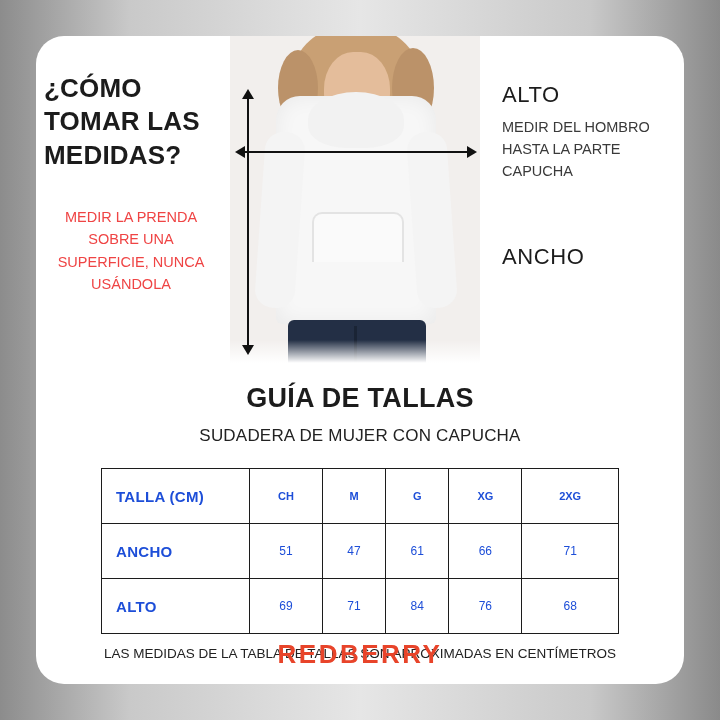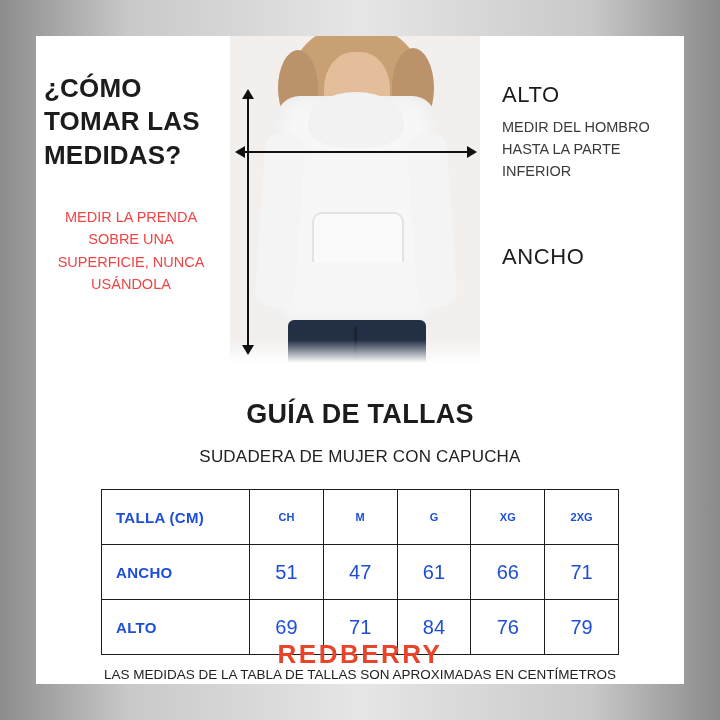--- a/index.html
+++ b/index.html
@@ -13,20 +13,21 @@
     background: linear-gradient(90deg, #8c8c8c 0%, #c9c9c9 18%, #e6e6e6 50%, #c9c9c9 82%, #8a8a8a 100%);
     overflow: hidden;
   }
   .page {
     position: absolute;
     left: 36px;
     top: 36px;
     width: 648px;
     height: 648px;
     background: #ffffff;
+    border-radius: 28px;
   }
 
   
   .top {
     position: absolute;
     left: 0; top: 0;
     width: 648px;
     height: 330px;
   }
   .photo {
@@ -219,21 +220,21 @@
     position: absolute;
     left: 0; top: 346px;
     width: 648px;
     text-align: center;
   }
   .guide-title {
     font-size: 27px;
     font-weight: bold;
     color: #1c1c1c;
     letter-spacing: 0.3px;
-    margin: 17px;
+    margin: 1px;
   }
   .guide-sub {
     font-size: 17px;
     color: #222;
     margin: 12px 0 0 0;
     letter-spacing: 0.2px;
   }
 
   table.size {
     margin: 22px auto 0 auto;
@@ -254,21 +255,21 @@
     font-size: 15px;
     text-align: left;
     padding-left: 14px;
     letter-spacing: 0.3px;
   }
   table.size th.col-head {
     font-weight: bold;
     font-size: 11px;
   }
   table.size td.val {
-    font-size: 20px;
+    font-size: 12px;
   }
 
   .footnote {
     font-size: 13.5px;
     color: #222;
     margin: 12px 0 8px 0;
   }
 
   
   .brand {
@@ -306,21 +307,21 @@
   </div>
 
   <div class="left-col">
     <h1 class="main-heading">¿CÓMO TOMAR LAS MEDIDAS?</h1>
     <p class="left-sub">MEDIR LA PRENDA SOBRE UNA SUPERFICIE, NUNCA USÁNDOLA</p>
   </div>
 
   <div class="right-col">
     <div>
       <div class="r-title">ALTO</div>
-      <p class="r-text">MEDIR DEL HOMBRO HASTA LA PARTE INFERIOR</p>
+      <p class="r-text">MEDIR DEL HOMBRO HASTA LA PARTE CAPUCHA</p>
     </div>
     <div class="r-block-2">
       <div class="r-title">ANCHO</div>
     </div>
   </div>
 
   <div class="guide">
     <h2 class="guide-title">GUÍA DE TALLAS</h2>
     <p class="guide-sub">SUDADERA DE MUJER CON CAPUCHA</p>
 
@@ -343,21 +344,21 @@
           <td class="val">61</td>
           <td class="val">66</td>
           <td class="val">71</td>
         </tr>
         <tr>
           <td class="row-label">ALTO</td>
           <td class="val">69</td>
           <td class="val">71</td>
           <td class="val">84</td>
           <td class="val">76</td>
-          <td class="val">79</td>
+          <td class="val">68</td>
         </tr>
       </tbody>
     </table>
 
     <p class="footnote">LAS MEDIDAS DE LA TABLA DE TALLAS SON APROXIMADAS EN CENTÍMETROS</p>
   </div>
 
   <div class="brand" style="color: rgb(232, 68, 42);">REDBERRY</div>
 </div>
 

